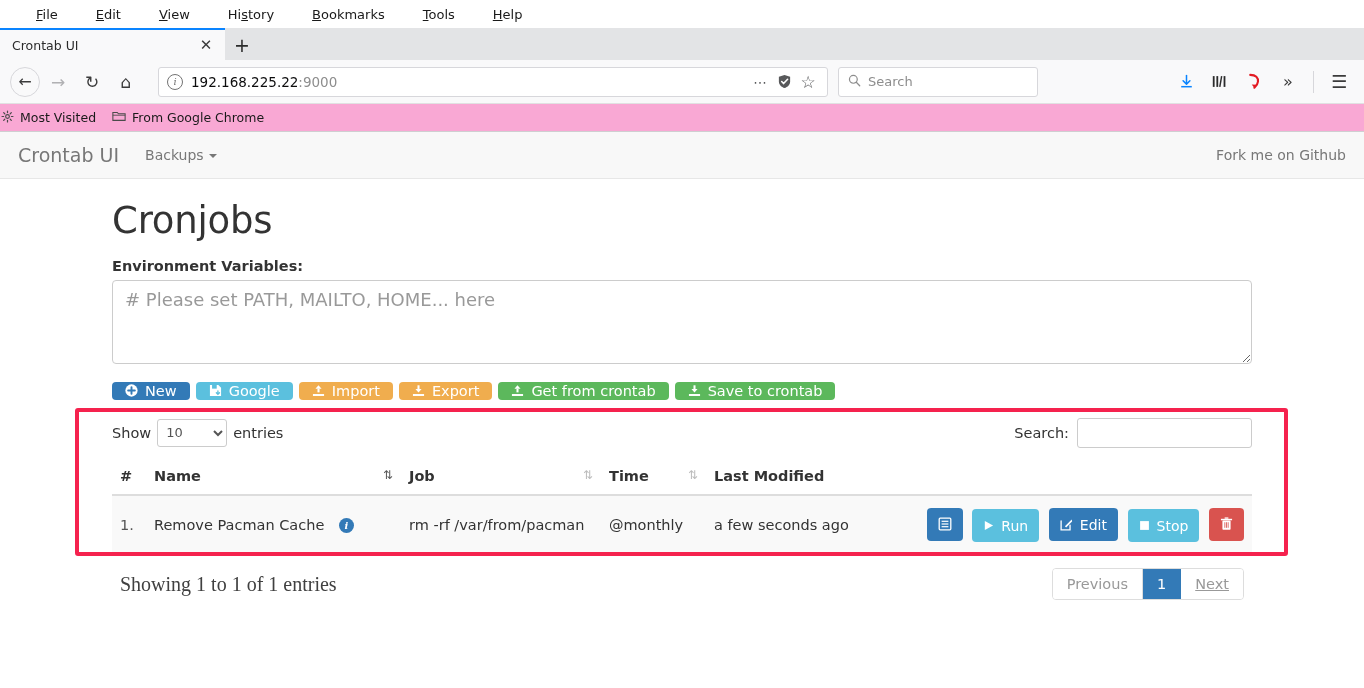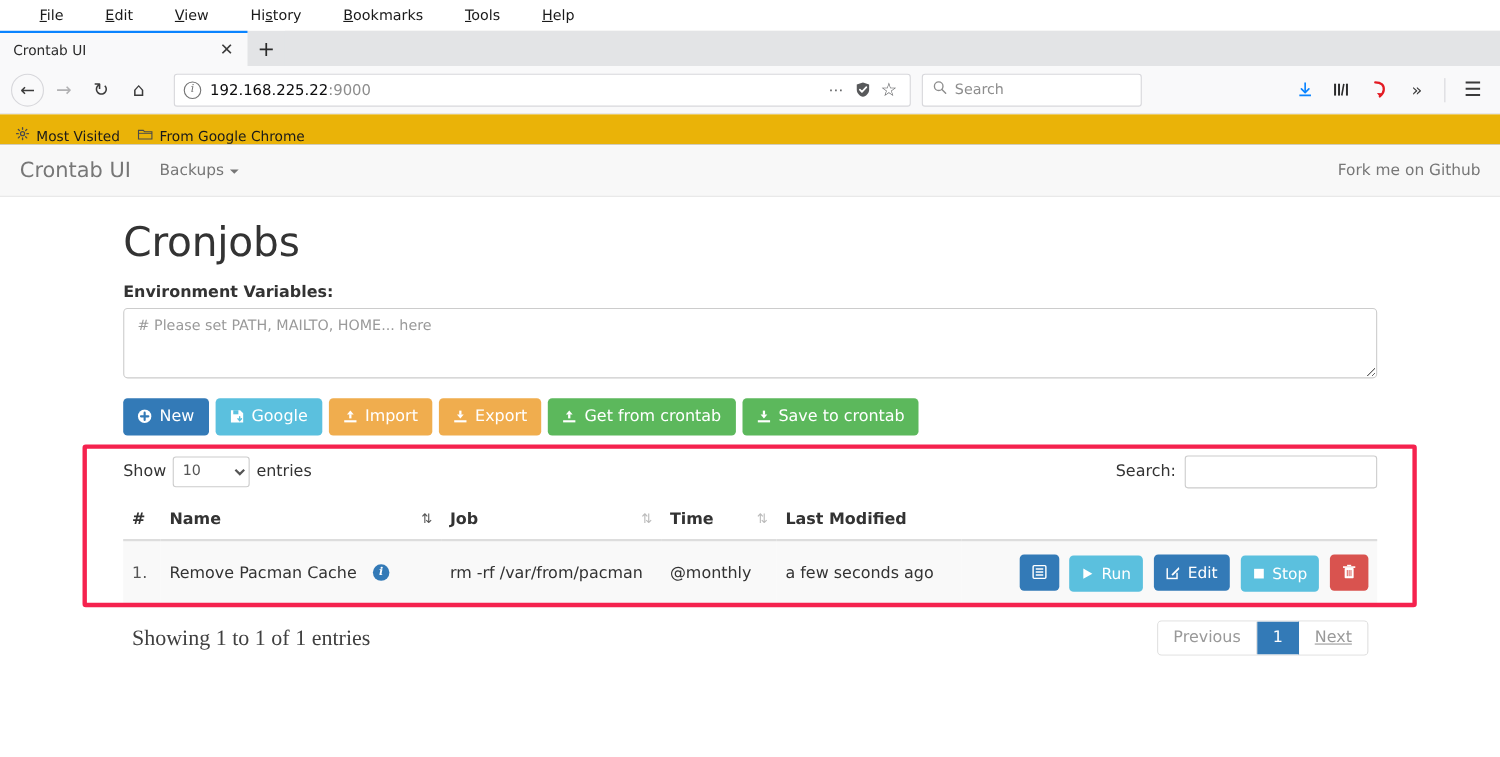--- a/index.html
+++ b/index.html
@@ -89,23 +89,23 @@
     font-size:13px; color:#8d8d8d; gap:7px;
   }
   .nav-right { margin-left:auto; display:flex; align-items:center; gap:4px; }
   .nav-right .ni {
     width:30px; height:30px; display:flex; align-items:center; justify-content:center;
     color:#3b3b3b;
   }
   .nav-sep { width:1px; height:22px; background:#d7d7db; margin:0 6px; }
 
   .bookmarks {
-    height:28px; background:#eab308;
-    display:flex; align-items:flex-end; gap:16px;
-    padding-left:14px;
+    height:28px; background:#f9a8d4;
+    display:flex; align-items:center; gap:16px;
+    padding-left:1px;
     font-size:12.5px; color:#1a1a1a;
     border-bottom:1px solid #cfcfd1;
   }
   .bm { display:flex; align-items:center; gap:6px; }
 
   
   .page { background:#ffffff; height:533px; overflow:hidden; position:relative; }
 
   .appnav {
     height:47px; background:#f8f8f8; border-bottom:1px solid #e7e7e7;
@@ -130,33 +130,33 @@
   .container { width:1140px; margin:0 auto; padding-top:22px; }
   h1.title {
     font-size:37px; font-weight:400; color:#333333;
     margin:0 0 16px 0; line-height:1.1;
     letter-spacing:-0.2px;
   }
   .lbl {
     font-size:14.5px; font-weight:bold; color:#333333; margin-bottom:6px;
   }
   textarea.envvars {
-    width:1140px; height:64px;
+    width:1140px; height:84px;
     border:1px solid #cccccc; border-radius:4px;
     padding:8px 12px;
-    font-size:13px; color:#555555;
+    font-size:18px; color:#555555;
     font-family:"DejaVu Sans", "Liberation Sans", sans-serif;
     resize:vertical; outline:none;
     background:#ffffff;
   }
   textarea.envvars::placeholder { color:#999999; }
 
   .btnrow { display:flex; gap:6px; margin-top:14px; }
   .btn {
-    height:34px; border:none; border-radius:4px;
+    height:18px; border:none; border-radius:4px;
     display:inline-flex; align-items:center; gap:7px;
     padding:0 13px;
     font-size:14.5px; color:#ffffff;
     font-family:"DejaVu Sans", "Liberation Sans", sans-serif;
     cursor:pointer; white-space:nowrap;
   }
   .btn-primary { background:#337ab7; }
   .btn-info    { background:#5bc0de; }
   .btn-warning { background:#f0ad4e; }
   .btn-success { background:#5cb85c; }

